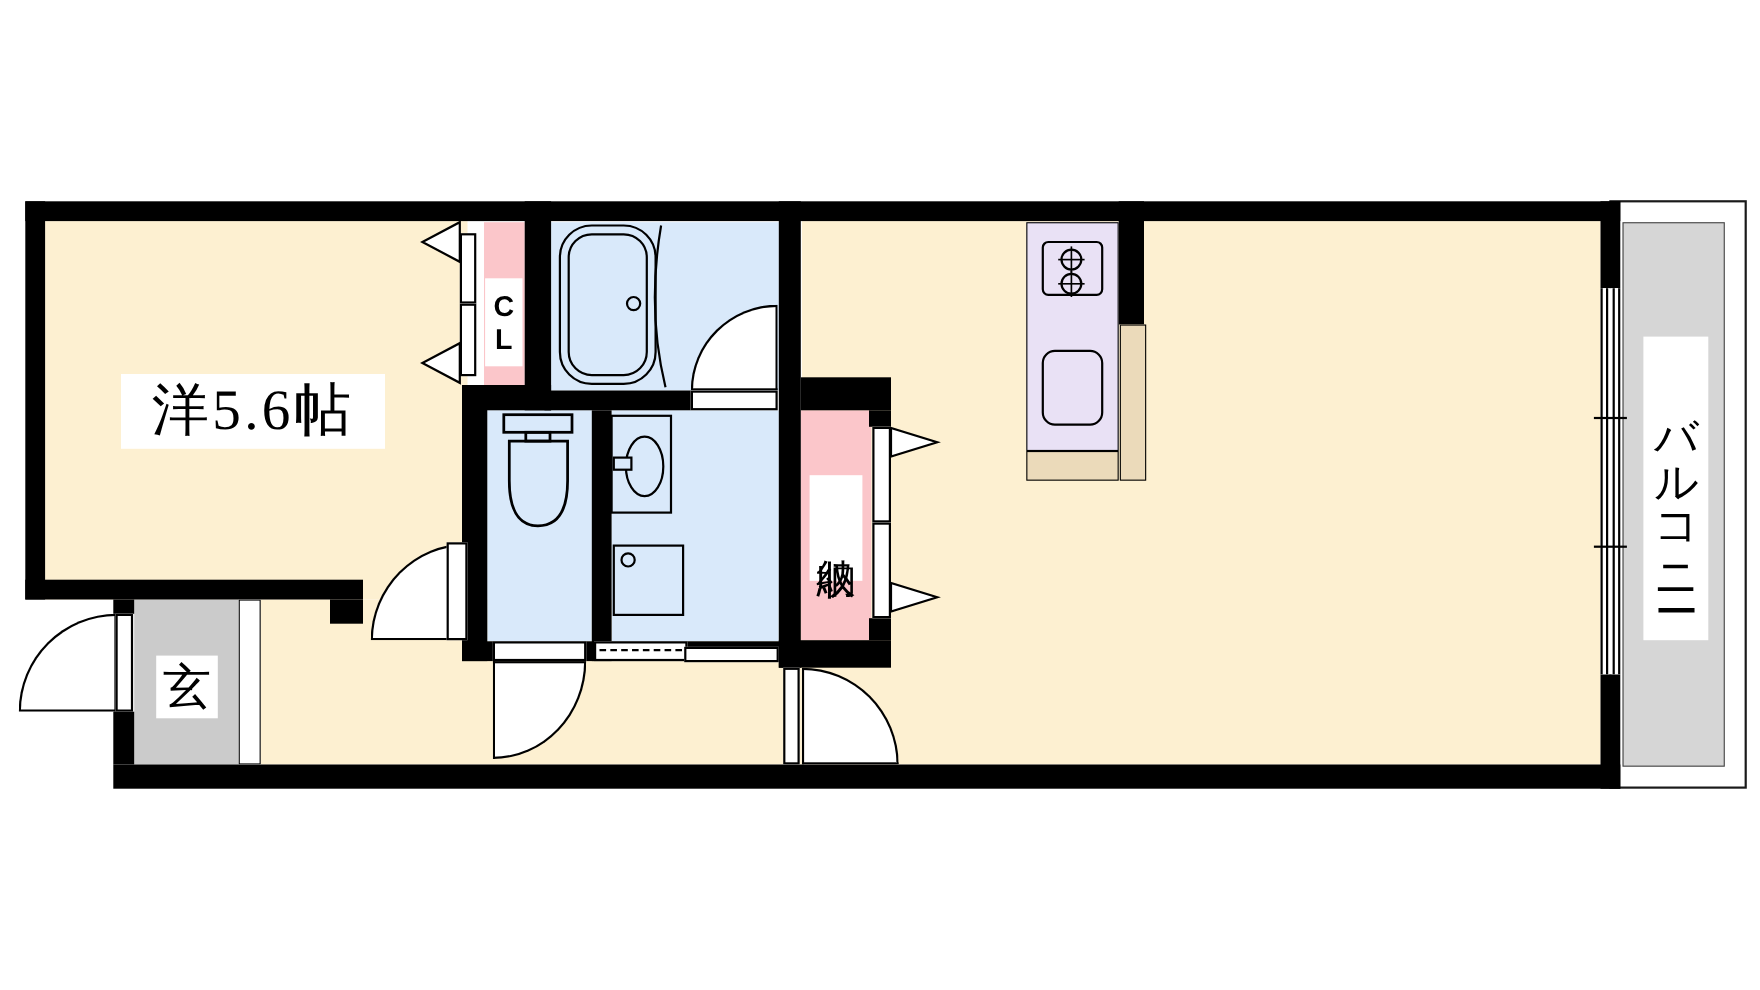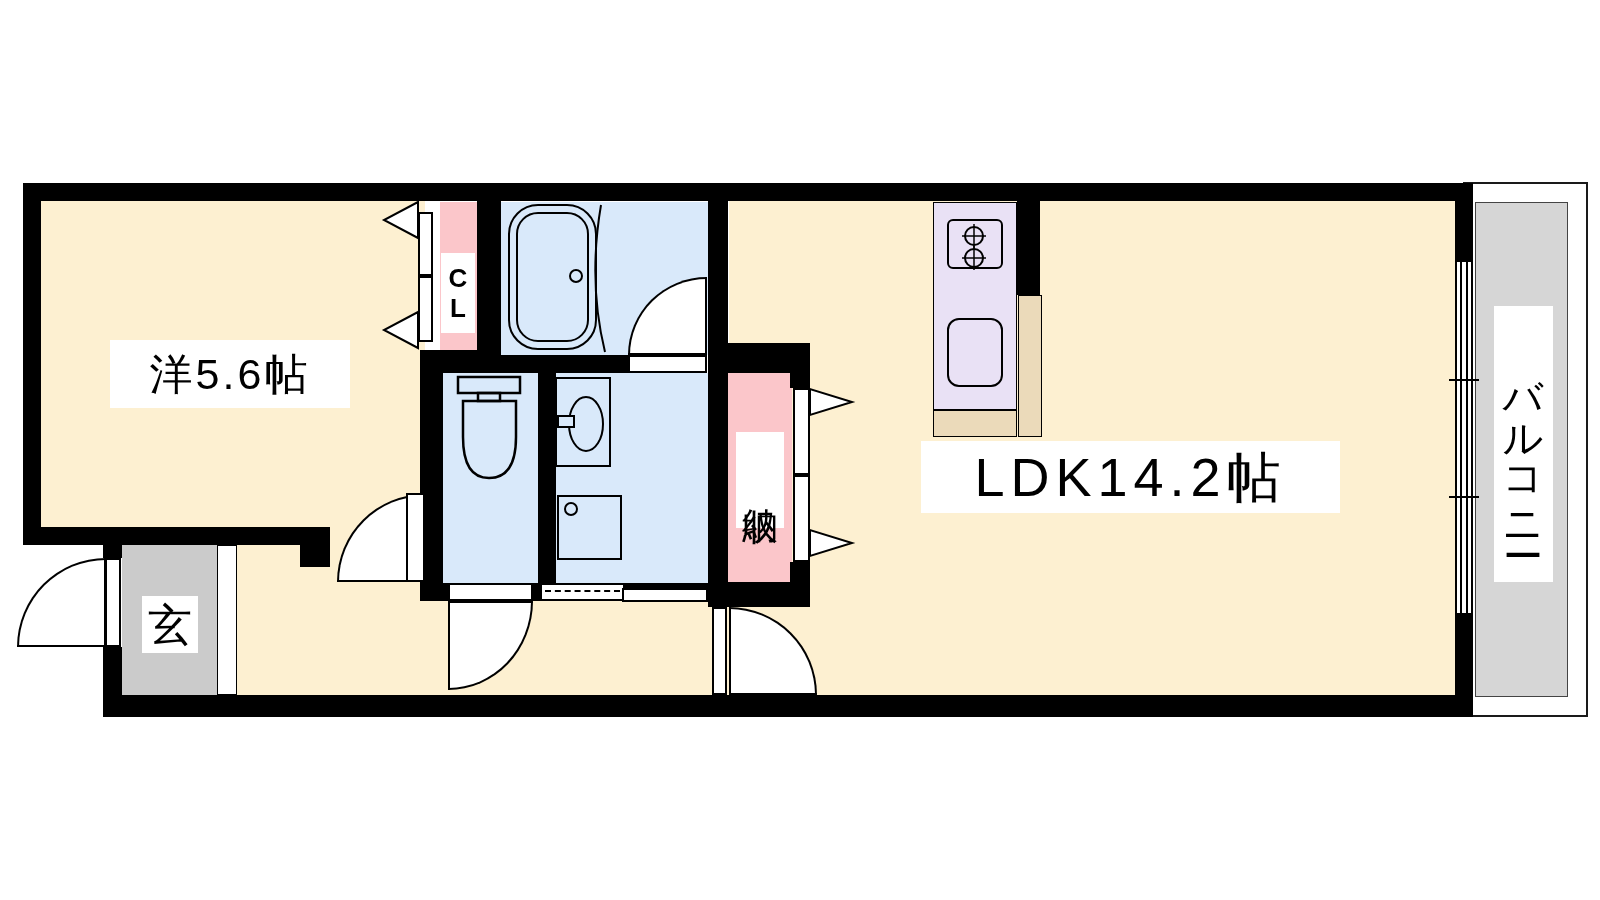--- a/index.html
+++ b/index.html
@@ -134,20 +134,19 @@
     <g fill="none" stroke="#000" stroke-width="2">
       <circle cx="974" cy="236" r="9"></circle>
       <line x1="974" y1="224" x2="974" y2="248" stroke-width="1.5"></line>
       <line x1="962" y1="236" x2="986" y2="236" stroke-width="1.5"></line>
       <circle cx="974" cy="258" r="9"></circle>
       <line x1="974" y1="246" x2="974" y2="270" stroke-width="1.5"></line>
       <line x1="962" y1="258" x2="986" y2="258" stroke-width="1.5"></line>
     </g>
   </svg>
 
-  <div class="lbl" style="left:110px;top:340px;width:240px;height:68px;font-size:43px;letter-spacing:3px;">洋5.6帖</div>
-  <div class="lbl" style="left:921px;top:441px;width:419px;height:72px;font-size:54px;letter-spacing:6px;">LDK14.2帖</div>
+  <div class="lbl" style="left:110px;top:340px;width:240px;height:68px;font-size:52px;letter-spacing:3px;font-family:Liberation Serif, serif;">洋5.6帖</div>
   <div class="lbl vert upright" style="left:441px;top:253px;width:34px;height:80px;font-size:26px;font-weight:bold;">CL</div>
   <div class="lbl vert upright" style="left:736px;top:432px;width:48px;height:96px;font-size:36px;">収納</div>
   <div class="lbl vert" style="left:1494px;top:306px;width:59px;height:276px;font-size:40px;">バルコニー</div>
   <div class="lbl" style="left:142px;top:596px;width:56px;height:57px;font-size:44px;">玄</div>
 
 </div>
 
 </body></html>

